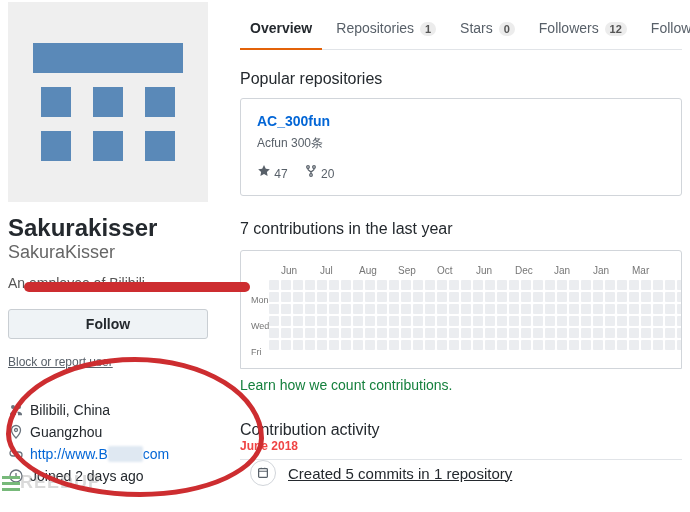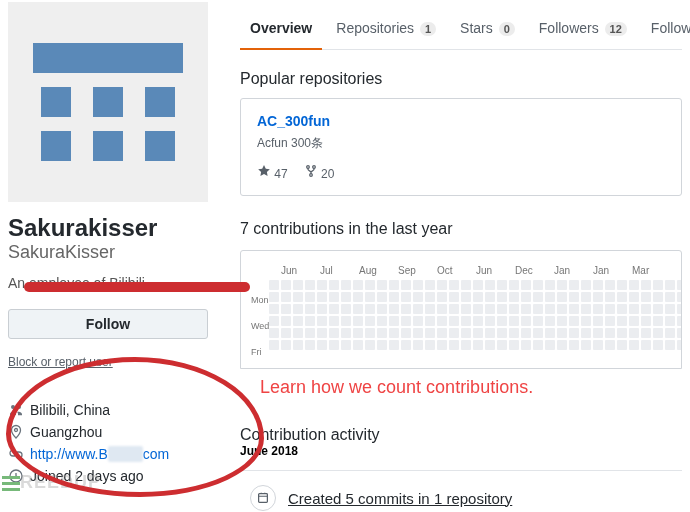--- a/index.html
+++ b/index.html
@@ -126,28 +126,27 @@
   .months span { width: 42px; }
   .cal-body { display: flex; margin-top: 4px; }
   .daylabels { display:flex; flex-direction:column; gap: 2px; font-size:9px; color:#767676; width:30px; padding-top:2px; }
   .daylabels span{ height:11px; line-height:11px; }
   .daylabels span.hidden{ visibility:hidden; }
   .grid { display:flex; gap:2px; }
   .gcol { display:flex; flex-direction:column; gap:2px; }
   .gcell {
     width: 10px; height: 10px; background: #ebedf0; border-radius: 1px;
   }
-  .howlink { color: #ef4444; font-size: 18px; text-decoration: none; margin-left: 20px; }
+  .howlink { color: #15803d; font-size: 14px; text-decoration: none; }
 
   .activity-title { font-size: 16px; font-weight: 400; margin: 28px 0 0 0; }
   .month-label {
-    font-size: 12px; color: #000000;
+    font-size: 12px; color: #ef4444;
     border-bottom: 1px solid #e1e4e8;
-    padding-bottom: 12px;
-    margin-bottom: 14px;
+    padding-bottom: 6px;
   }
   .act-row {
     display: flex; align-items: center; gap: 12px; padding-left: 10px;
     font-size: 15px; color: #24292e; text-decoration: underline;
   }
   .act-badge {
     width: 26px; height: 26px; border:1px solid #d1d5da; border-radius: 50%;
     display:flex; align-items:center; justify-content:center;
     color:#586069;
   }

